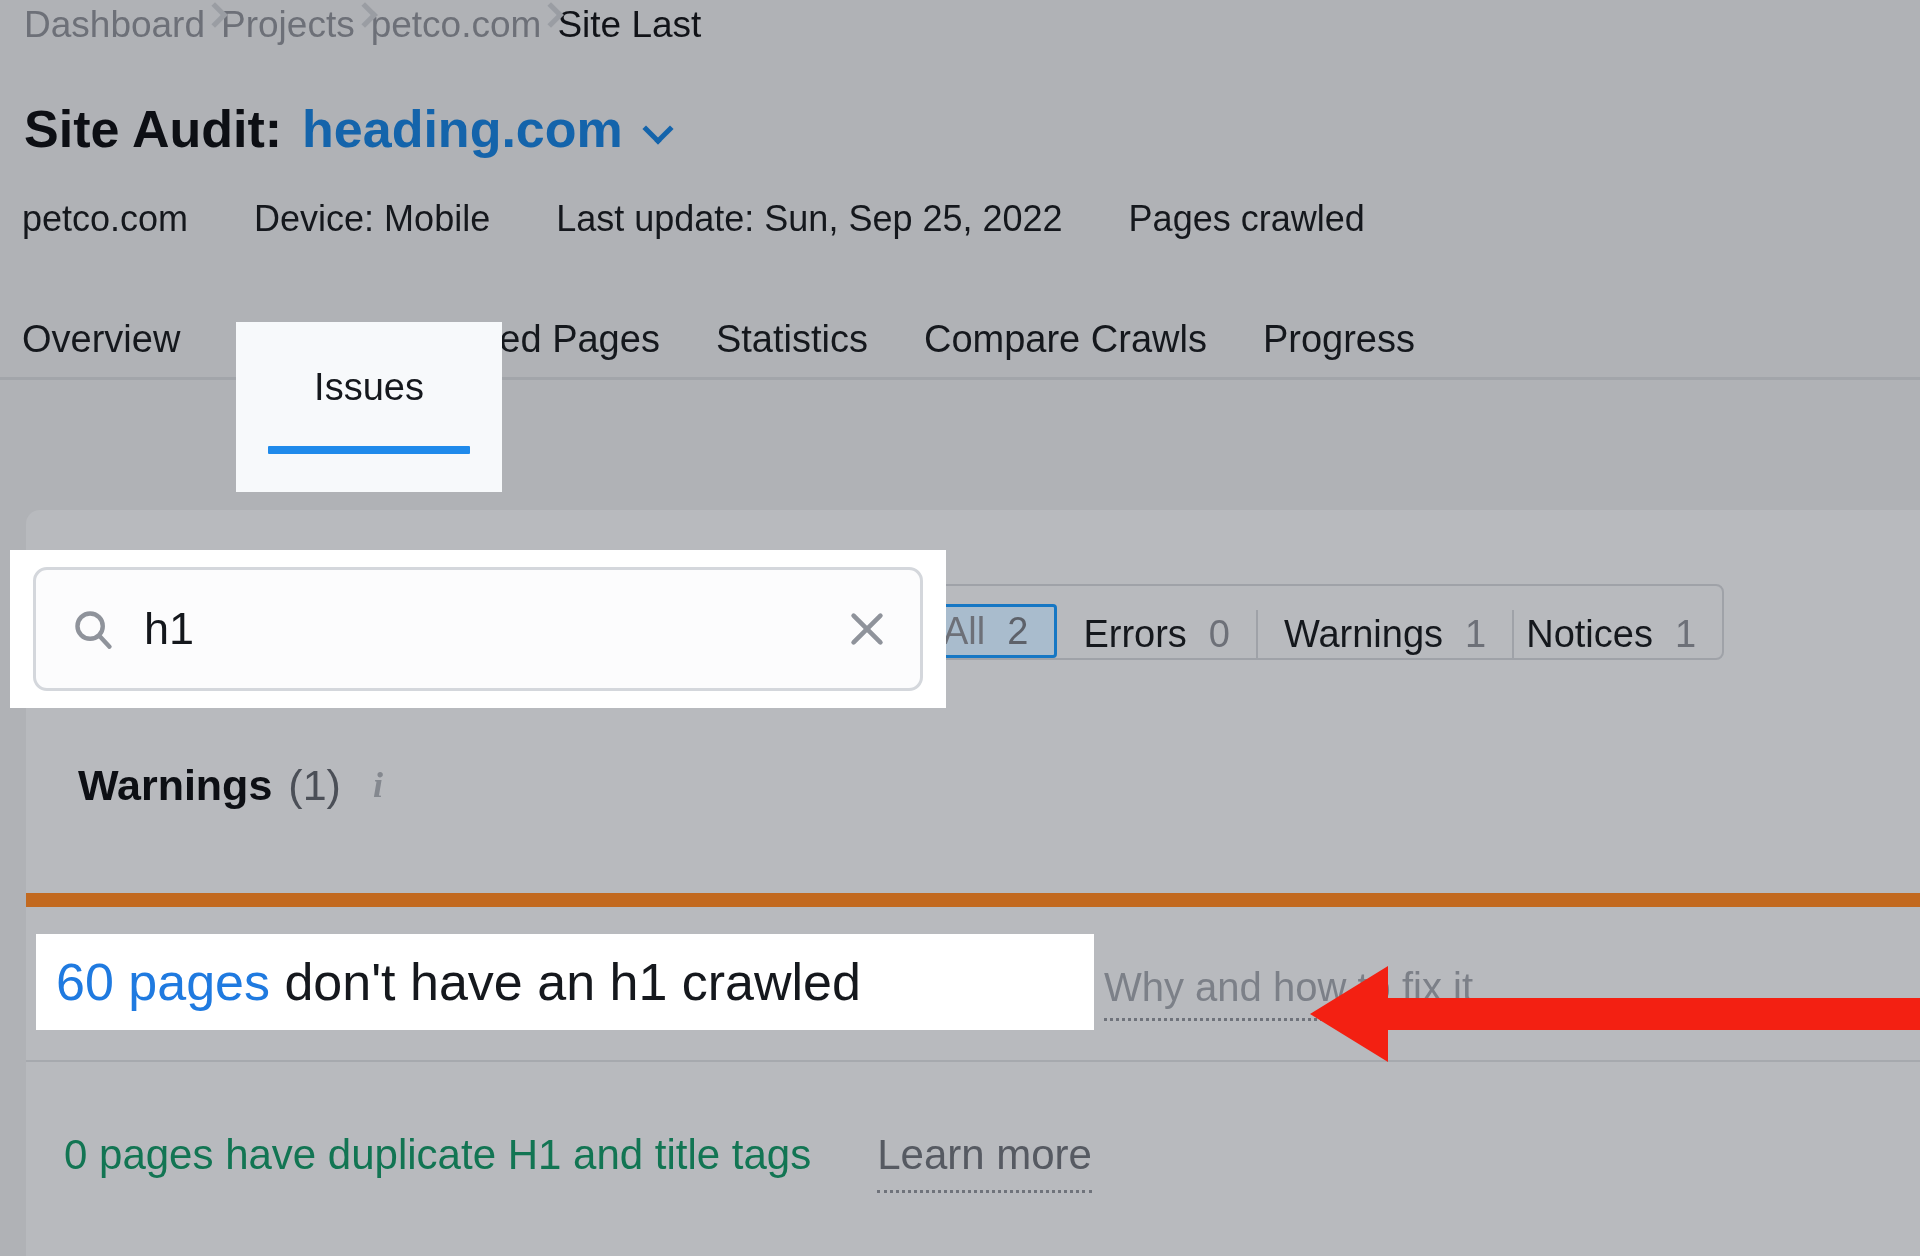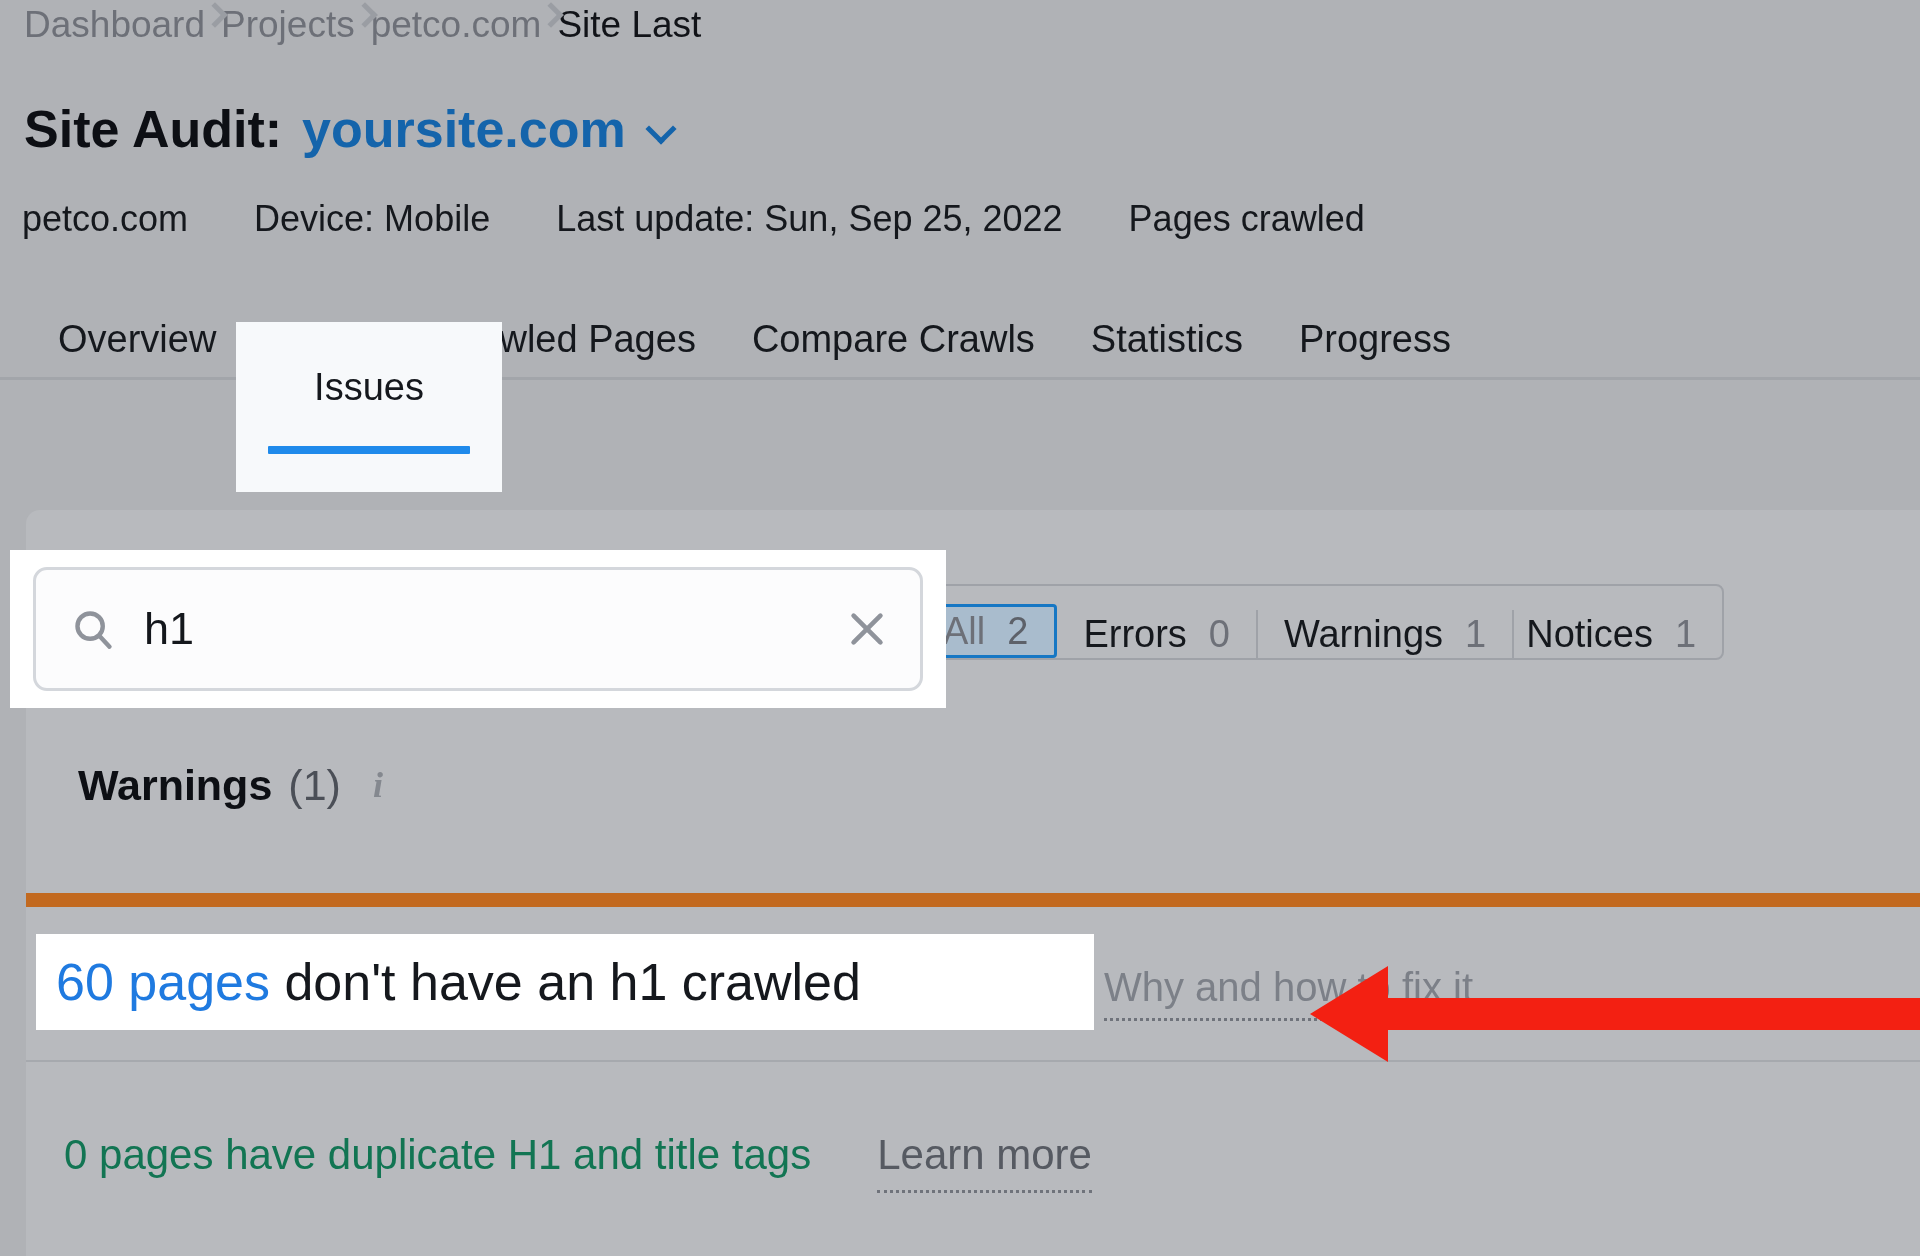--- a/index.html
+++ b/index.html
@@ -50,21 +50,20 @@
     position: absolute; left: 22px; top: 196px;
     display: flex; align-items: baseline; gap: 66px;
     font-size: 36px; line-height: 46px; color: #15181d; white-space: nowrap;
   }
 
   
   .tabbar {
     position: absolute; left: 0; top: 300px; width: 1920px; height: 80px;
     display: flex; align-items: center; gap: 0;
     border-bottom: 3px solid #a2a5aa;
-    padding-left: 36px;
   }
   .tab {
     font-size: 38px; line-height: 48px; color: #15181d; white-space: nowrap;
     padding: 0 28px;
   }
   .tab:first-child { padding-left: 22px; }
 
   
   .tab-highlight {
     position: absolute; left: 236px; top: 322px;
@@ -204,37 +203,37 @@
     <span class="chev"></span>
     <span class="crumb">Projects</span>
     <span class="chev"></span>
     <span class="crumb">petco.com</span>
     <span class="chev"></span>
     <span class="crumb current">Site Last</span>
   </nav>
 
   <div class="page-title">
     <span class="title-static">Site Audit:</span>
-    <span class="title-domain">yoursite.com</span>
+    <span class="title-domain">heading.com</span>
     <span class="title-caret"></span>
   </div>
 
   <div class="meta-row">
     <span>petco.com</span>
     <span>Device: Mobile</span>
     <span>Last update: Sun, Sep 25, 2022</span>
     <span>Pages crawled</span>
   </div>
 
   <div class="tabbar">
     <span class="tab">Overview</span>
     <span class="tab">Issues</span>
     <span class="tab">Crawled Pages</span>
+    <span class="tab">Statistics</span>
     <span class="tab">Compare Crawls</span>
-    <span class="tab">Statistics</span>
     <span class="tab">Progress</span>
   </div>
 
   <div class="tab-highlight">
     <span class="tab-hl-label">Issues</span>
     <span class="tab-hl-underline"></span>
   </div>
 
   <div class="panel"></div>
 

